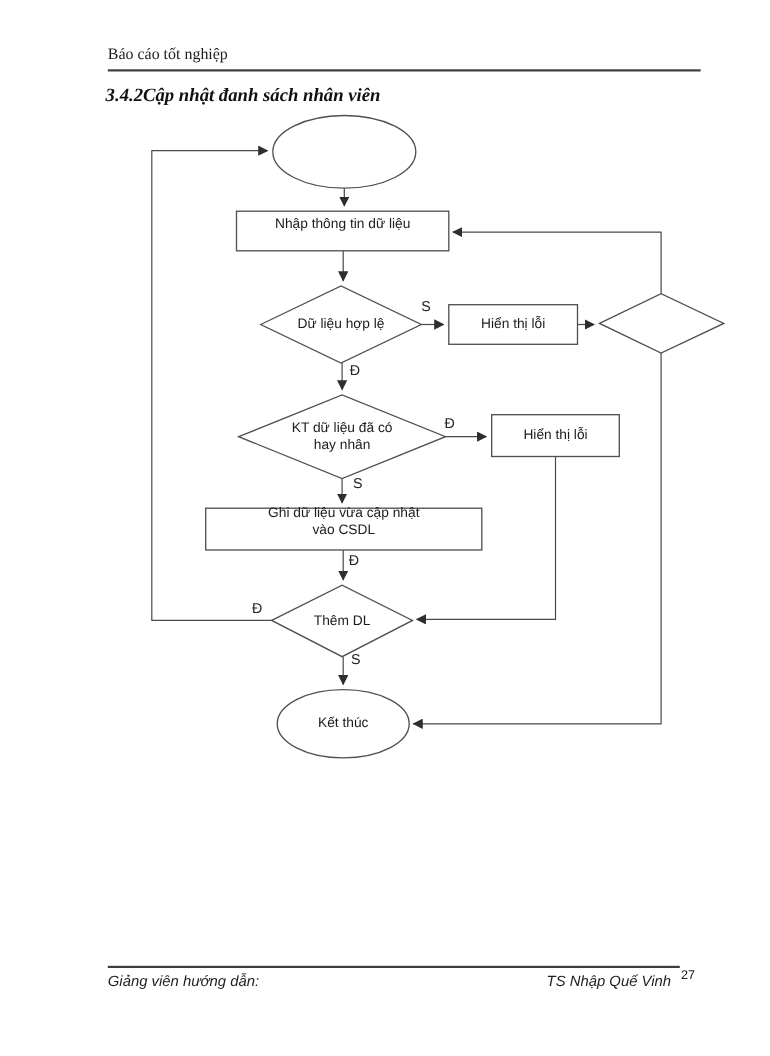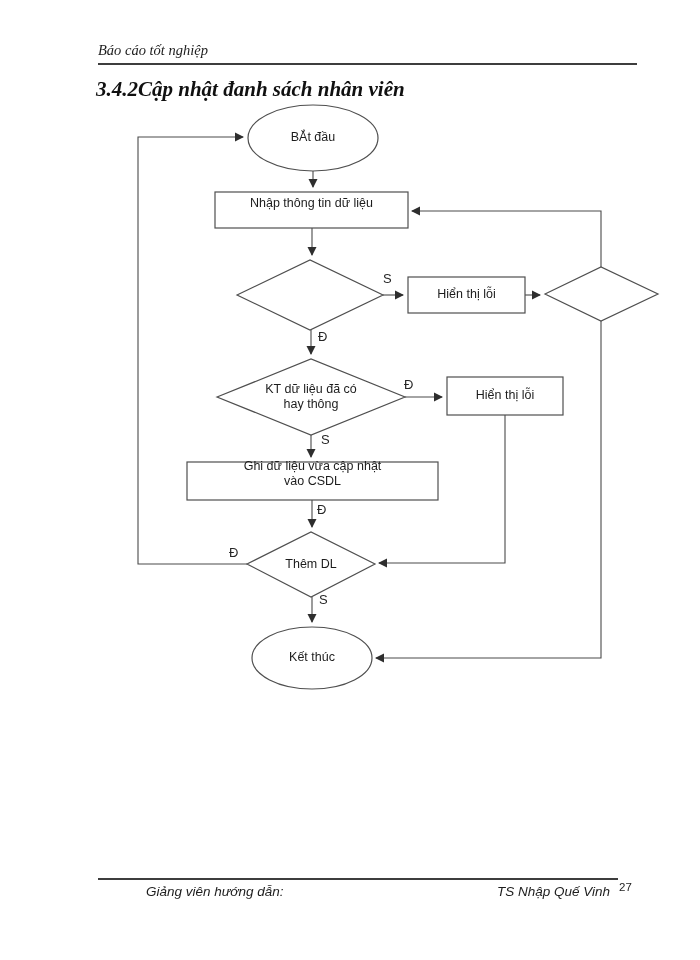--- a/index.html
+++ b/index.html
@@ -1,32 +1,32 @@
 <!DOCTYPE html>
 <html><head>
 <meta charset="utf-8">
 <style>
   html,body{margin:0;padding:0;background:#fff;}
   .page{position:relative;width:700px;height:960px;background:#ffffff;
         font-family:"Liberation Sans",sans-serif;overflow:hidden;}
   .hdr-text{position:absolute;left:98px;top:42px;font-family:"Liberation Serif",serif;
-        font-style:italic;font-size:14.5px;color:#1d1d1d;white-space:nowrap;}
+        font-size:14.5px;color:#1d1d1d;white-space:nowrap;}
   .hdr-rule{position:absolute;left:98px;top:63px;width:539px;height:2px;background:#3d3d3d;}
   .sec-title{position:absolute;left:96px;top:77px;margin:0;font-family:"Liberation Serif",serif;
-        font-style:italic;font-weight:bold;font-size:21px;color:#101010;white-space:nowrap;}
+        font-style:italic;font-weight:bold;font-size:17px;color:#101010;white-space:nowrap;}
   .chart{position:absolute;left:0;top:0;width:700px;height:960px;}
   svg.canvas{position:absolute;left:0;top:0;}
   .shape{fill:#ffffff;stroke:#4f4f4f;stroke-width:1.2;}
   .conn{fill:none;stroke:#4a4a4a;stroke-width:1.1;}
   .node-label{position:absolute;display:flex;flex-direction:column;align-items:center;
         justify-content:center;text-align:center;font-size:12.5px;line-height:15.5px;
         color:#1c1c1c;pointer-events:none;}
   .edge-label{position:absolute;font-size:13px;color:#262626;pointer-events:none;}
   .ftr-rule{position:absolute;left:98px;top:878px;width:520px;height:2px;background:#3d3d3d;}
-  .ftr-left{position:absolute;left:98px;top:884px;font-style:italic;font-size:13.5px;color:#1d1d1d;white-space:nowrap;margin-left:48px;}
+  .ftr-left{position:absolute;left:98px;top:884px;font-style:italic;font-size:13.5px;color:#1d1d1d;white-space:nowrap;}
   .ftr-right{position:absolute;right:90px;top:884px;font-style:italic;font-size:13.5px;color:#1d1d1d;white-space:nowrap;}
   .ftr-page{position:absolute;left:619px;top:881px;font-size:11.5px;color:#1d1d1d;}
 </style>
 </head>
 <body>
 
 <div class="page">
 
   <div class="hdr-text">Báo cáo tốt nghiệp</div>
   <div class="hdr-rule"></div>
@@ -63,26 +63,26 @@
         <rect class="shape" x="408" y="277" width="117" height="36"></rect>
         <polygon class="shape" points="545,294 601,267 658,294 601,321"></polygon>
         <polygon class="shape" points="217,397 311,359 405,397 311,435"></polygon>
         <rect class="shape" x="447" y="377" width="116" height="38"></rect>
         <rect class="shape" x="187" y="462" width="251" height="38"></rect>
         <polygon class="shape" points="247,564 311,532 375,564 311,597"></polygon>
         <ellipse class="shape" cx="312" cy="658" rx="60" ry="31"></ellipse>
       </g>
     </svg>
 
-    <div class="node-label" style="left:248px;top:105px;width:130px;height:66px;">BẮt đầu</div>
     <div class="node-label" style="left:215px;top:192px;width:193px;height:24px;">Nhập thông tin dữ liệu</div>
+    <div class="node-label" style="left:237px;top:260px;width:146px;height:70px;">Dữ liệu hợp lệ</div>
     <div class="node-label" style="left:408px;top:277px;width:117px;height:36px;">Hiển thị lỗi</div>
     <div class="node-label" style="left:217px;top:359px;width:188px;height:76px;">
       <div>KT dữ liệu đã có</div>
-      <div>hay thông</div>
+      <div>hay nhân</div>
     </div>
     <div class="node-label" style="left:447px;top:377px;width:116px;height:38px;">Hiển thị lỗi</div>
     <div class="node-label" style="left:187px;top:462px;width:251px;height:24px;">
       <div>Ghi dữ liệu vừa cập nhật</div>
       <div>vào CSDL</div>
     </div>
     <div class="node-label" style="left:252px;top:627px;width:120px;height:62px;">Kết thúc</div>
     <div class="node-label" style="left:247px;top:532px;width:128px;height:65px;">Thêm DL</div>
 
     <div class="edge-label" style="left:383px;top:271px;">S</div>

